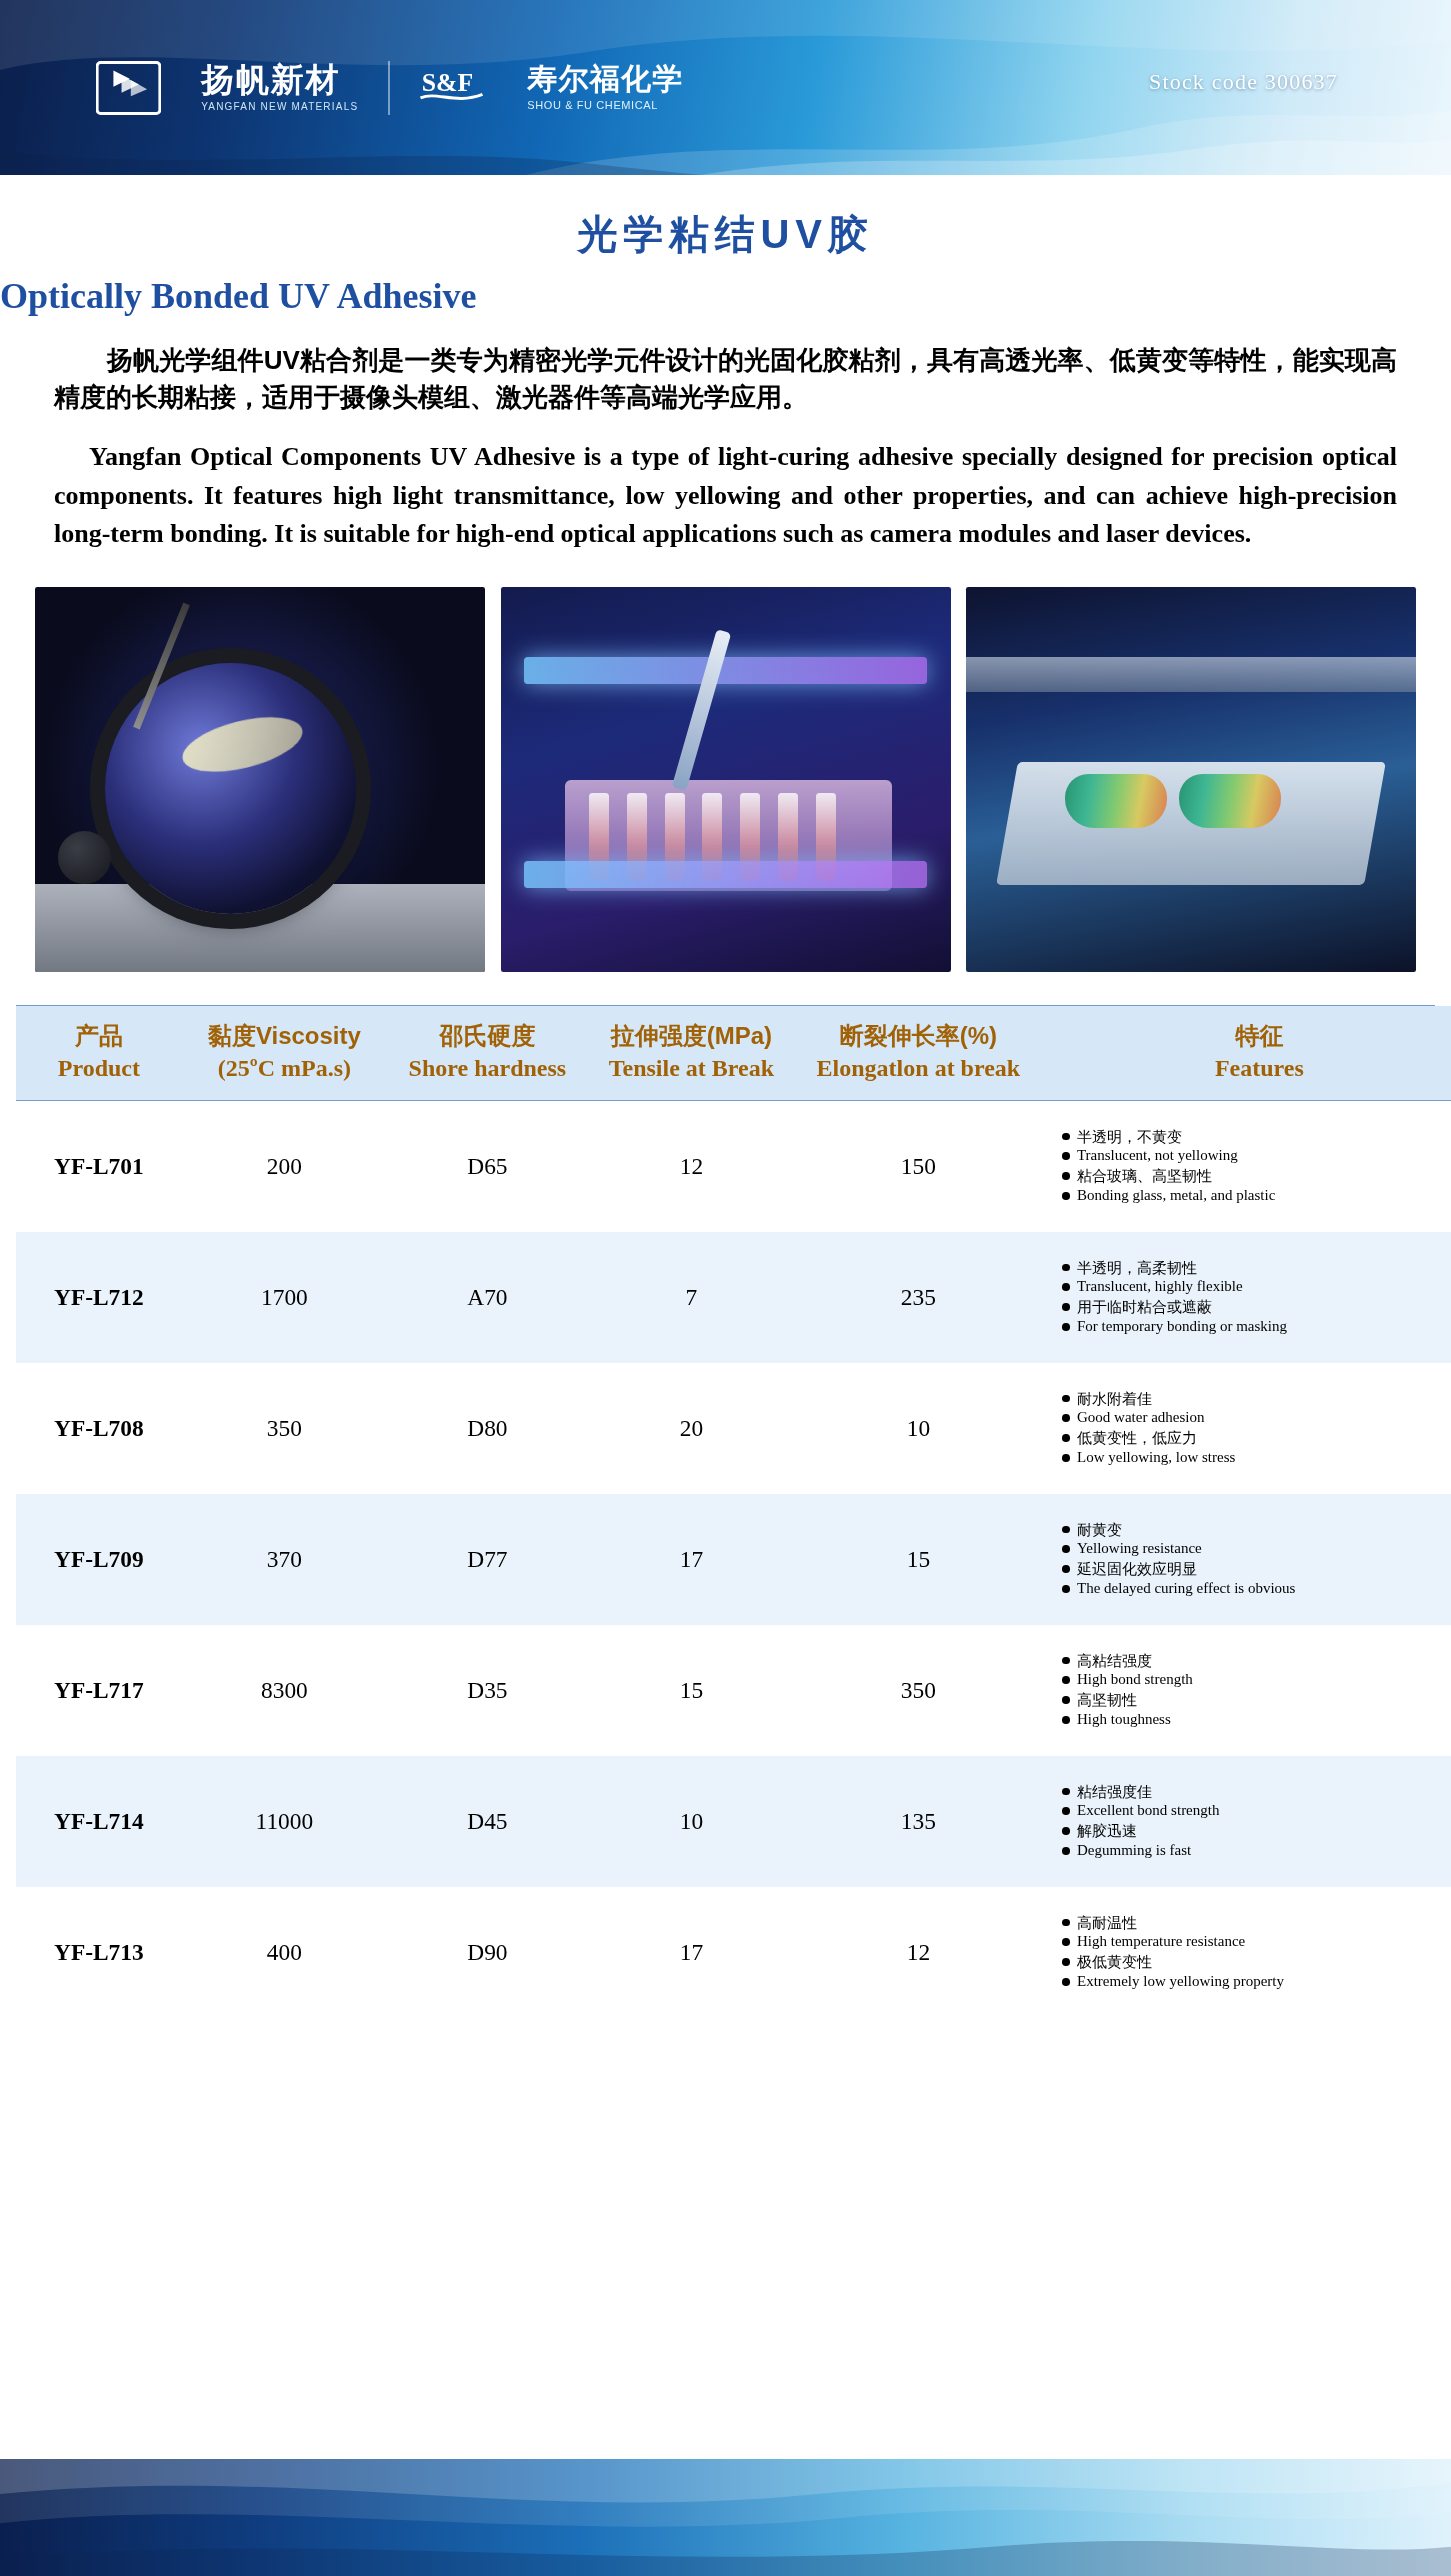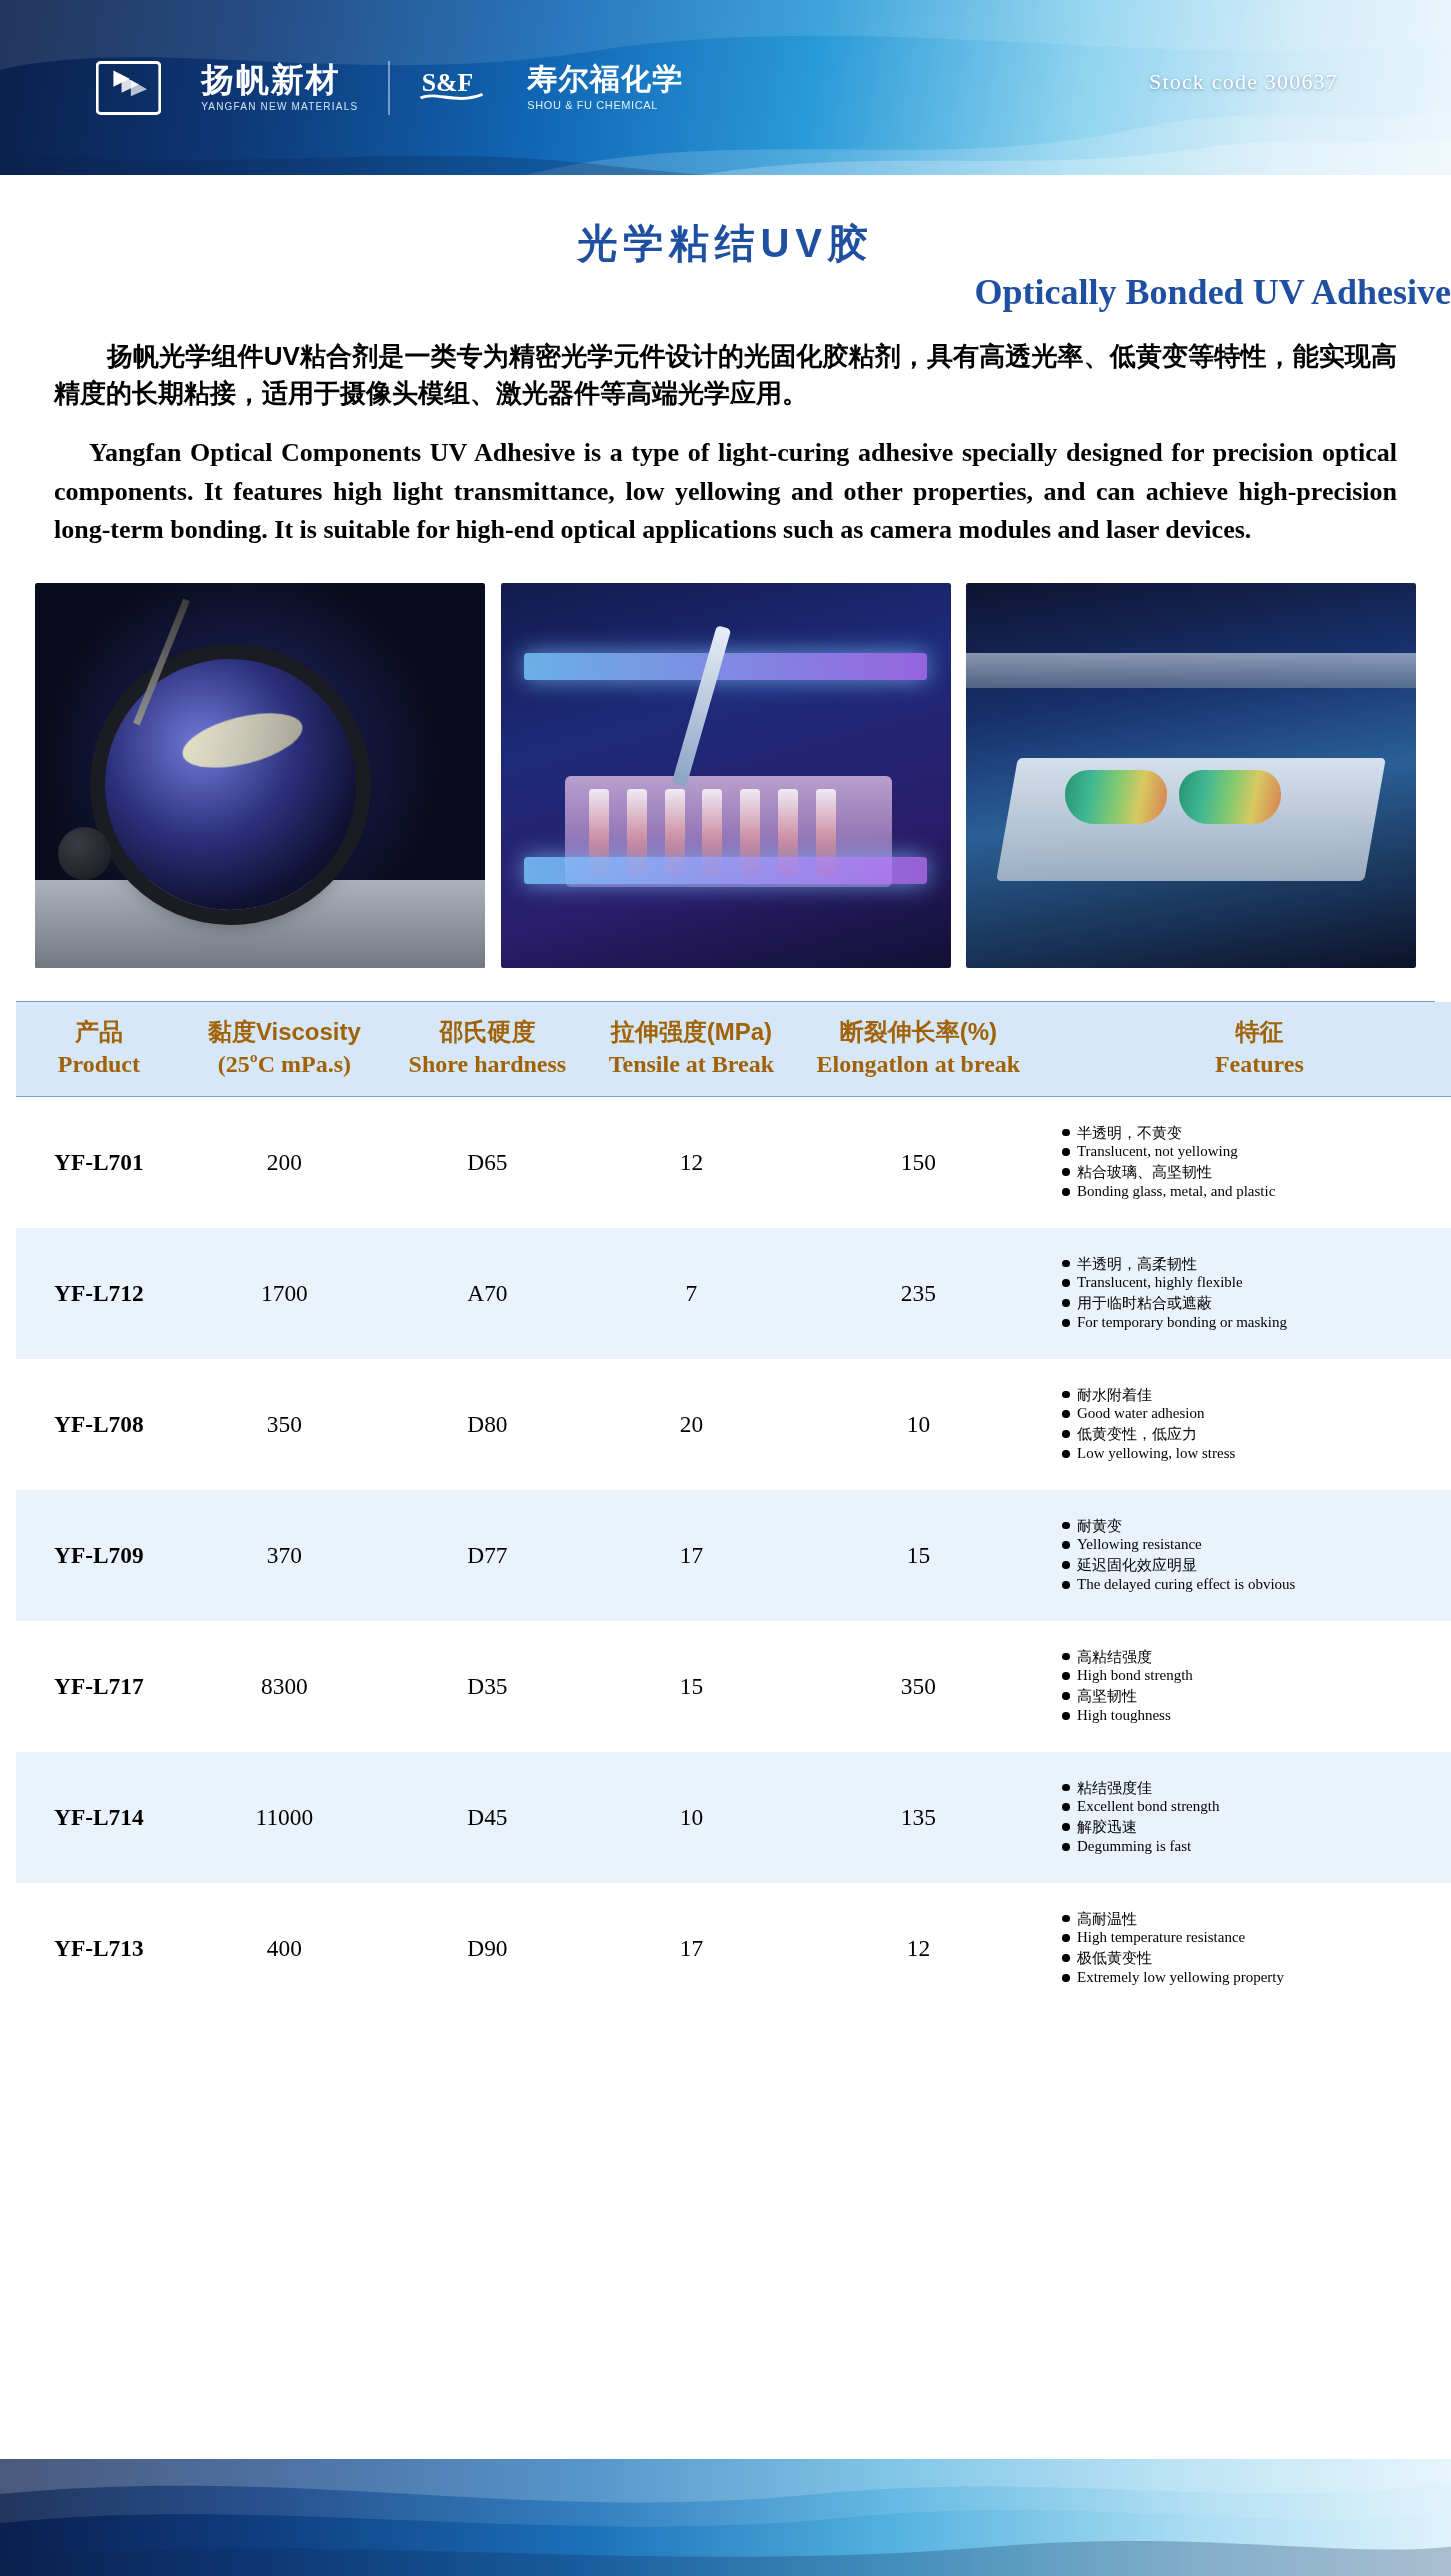--- a/index.html
+++ b/index.html
@@ -101,29 +101,29 @@
     text-shadow: 0 1.2px 3.5px rgba(0,40,90,0.45);
   }
 
   
   .title-cn {
     text-align: center;
     color: #1f4fa0;
     font-size: 40px;
     font-weight: bold;
     letter-spacing: 5.8px;
-    margin-top: 41px;
+    margin-top: 32px;
     font-family: "Liberation Sans", sans-serif;
   }
   .title-en {
-    text-align: right;
+    text-align: left;
     color: #1f4fa0;
     font-size: 36px;
     font-weight: bold;
-    margin-top: 0;
+    margin-top: 13px;
     font-family: "Liberation Serif", serif;
   }
 
   
   .para-cn {
     margin: 24.5px 54px 0 54px;
     font-size: 26px;
     line-height: 1.46;
     color: #000000;
     text-indent: 53px;

